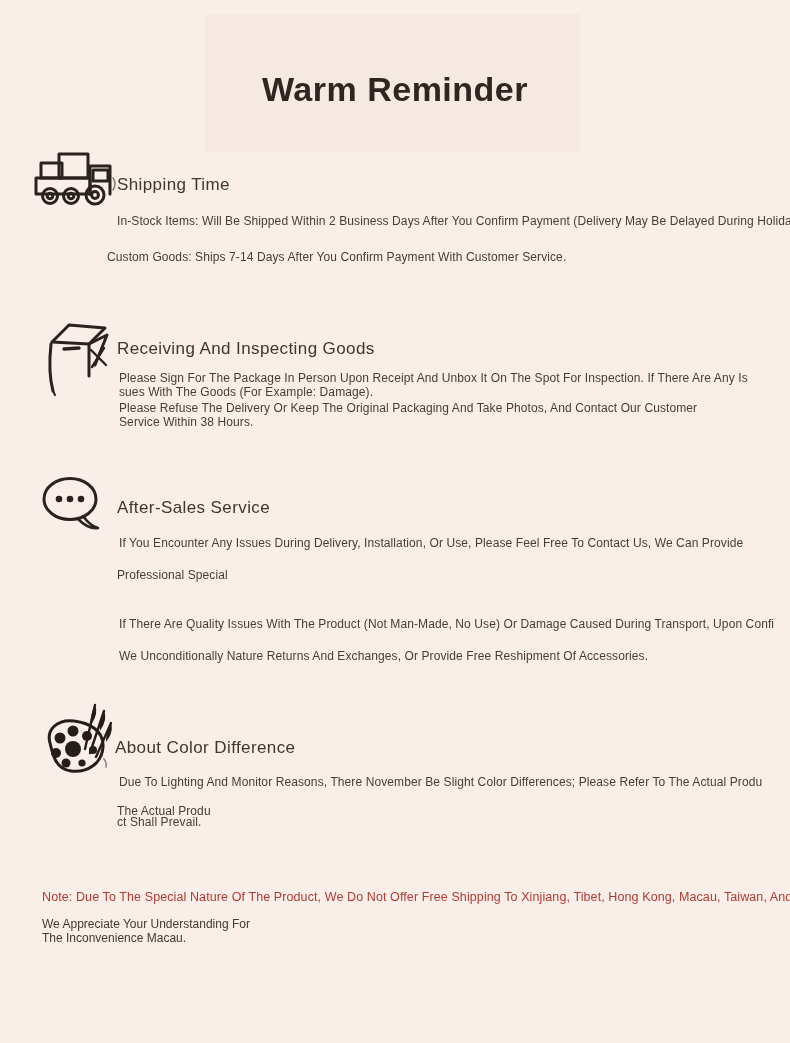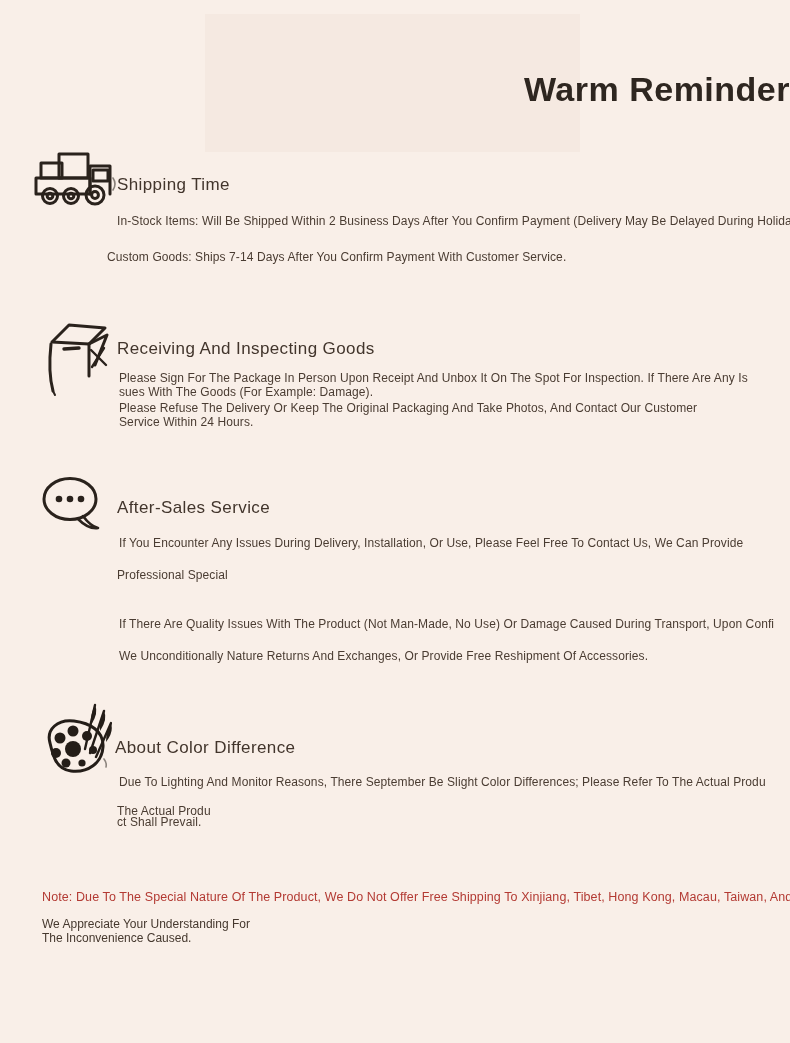--- a/index.html
+++ b/index.html
@@ -10,21 +10,21 @@
     color:#4a3c32;
     position:relative;
   }
   .canvas{position:absolute;inset:0;}
   .title-bg{
     position:absolute;left:205px;top:14px;width:375px;height:138px;
     background:#f5e9e1;
   }
   .page-title{
     position:absolute;left:0;right:0;top:70px;margin:0;
-    text-align:right;
+    text-align:center;
     font-size:34px;font-weight:bold;color:#2e2620;
     letter-spacing:0.5px;
   }
   .icon{position:absolute;}
   .icon svg{display:block;width:100%;height:100%;}
   .heading{
     position:absolute;
     font-size:17px;color:#42352c;letter-spacing:0.4px;
     white-space:nowrap;
   }
@@ -84,21 +84,21 @@
         <path d="M49 34 L64 49" stroke-width="2.4"></path>
         <path d="M62 32 L50 51" stroke-width="2.4"></path>
         <path d="M22 33 L37 32" stroke-width="3.4"></path>
         <path d="M11 75 L13 79" stroke-width="2"></path>
       </svg>
     </div>
     <div class="heading" style="left:117px;top:339px">Receiving And Inspecting Goods</div>
     <div class="line" style="left:119px;top:371px">Please Sign For The Package In Person Upon Receipt And Unbox It On The Spot For Inspection. If There Are Any Is</div>
     <div class="line" style="left:119px;top:385px">sues With The Goods (For Example: Damage).</div>
     <div class="line" style="left:119px;top:401px">Please Refuse The Delivery Or Keep The Original Packaging And Take Photos, And Contact Our Customer</div>
-    <div class="line" style="left:119px;top:415px">Service Within 24 Hours.</div>
+    <div class="line" style="left:119px;top:415px">Service Within 38 Hours.</div>
   </div>
 
   <div>
     <div class="icon" style="left:40px;top:474px;width:62px;height:58px;">
       <svg viewBox="0 0 62 58" fill="none" stroke="#2a221c" stroke-width="3" stroke-linecap="round" stroke-linejoin="round">
         <ellipse cx="30" cy="25" rx="26" ry="20.5"></ellipse>
         <path d="M43 42 C48 49 54 53 58 54 C51 55 44 51 38 45" stroke-width="2.6"></path>
         <circle cx="19" cy="25" r="3.3" fill="#2a221c" stroke="none"></circle>
         <circle cx="30" cy="25" r="3.3" fill="#2a221c" stroke="none"></circle>
         <circle cx="41" cy="25" r="3.3" fill="#2a221c" stroke="none"></circle>
@@ -126,24 +126,24 @@
         <path d="M47 52 L57 8" stroke-width="2.4"></path>
         <path d="M57 8 q4 8 -4 20 q-1-10 4-20 Z" fill="#241d18" stroke="none"></path>
         <path d="M52 56 L66 14" stroke-width="2.4"></path>
         <path d="M66 14 q4 8 -4 20 q-1-10 4-20 Z" fill="#241d18" stroke="none"></path>
         <path d="M58 60 L73 26" stroke-width="2.4"></path>
         <path d="M73 26 q3 9 -5 19 q0-10 5-19 Z" fill="#241d18" stroke="none"></path>
         <path d="M66 62 q3 4 2 8" stroke-width="1.6" opacity="0.5"></path>
       </svg>
     </div>
     <div class="heading" style="left:115px;top:738px">About Color Difference</div>
-    <div class="line" style="left:119px;top:775px">Due To Lighting And Monitor Reasons, There September Be Slight Color Differences; Please Refer To The Actual Produ</div>
+    <div class="line" style="left:119px;top:775px">Due To Lighting And Monitor Reasons, There November Be Slight Color Differences; Please Refer To The Actual Produ</div>
     <div class="line" style="left:117px;top:804px">The Actual Produ</div>
     <div class="line" style="left:117px;top:815px">ct Shall Prevail.</div>
   </div>
 
   <div>
     <div class="note-line" style="left:42px;top:890px">Note: Due To The Special Nature Of The Product, We Do Not Offer Free Shipping To Xinjiang, Tibet, Hong Kong, Macau, Taiwan, And O</div>
     <div class="sub-line" style="left:42px;top:917px">We Appreciate Your Understanding For</div>
-    <div class="sub-line" style="left:42px;top:931px">The Inconvenience Caused.</div>
+    <div class="sub-line" style="left:42px;top:931px">The Inconvenience Macau.</div>
   </div>
 
 </div>
 
 </body></html>

